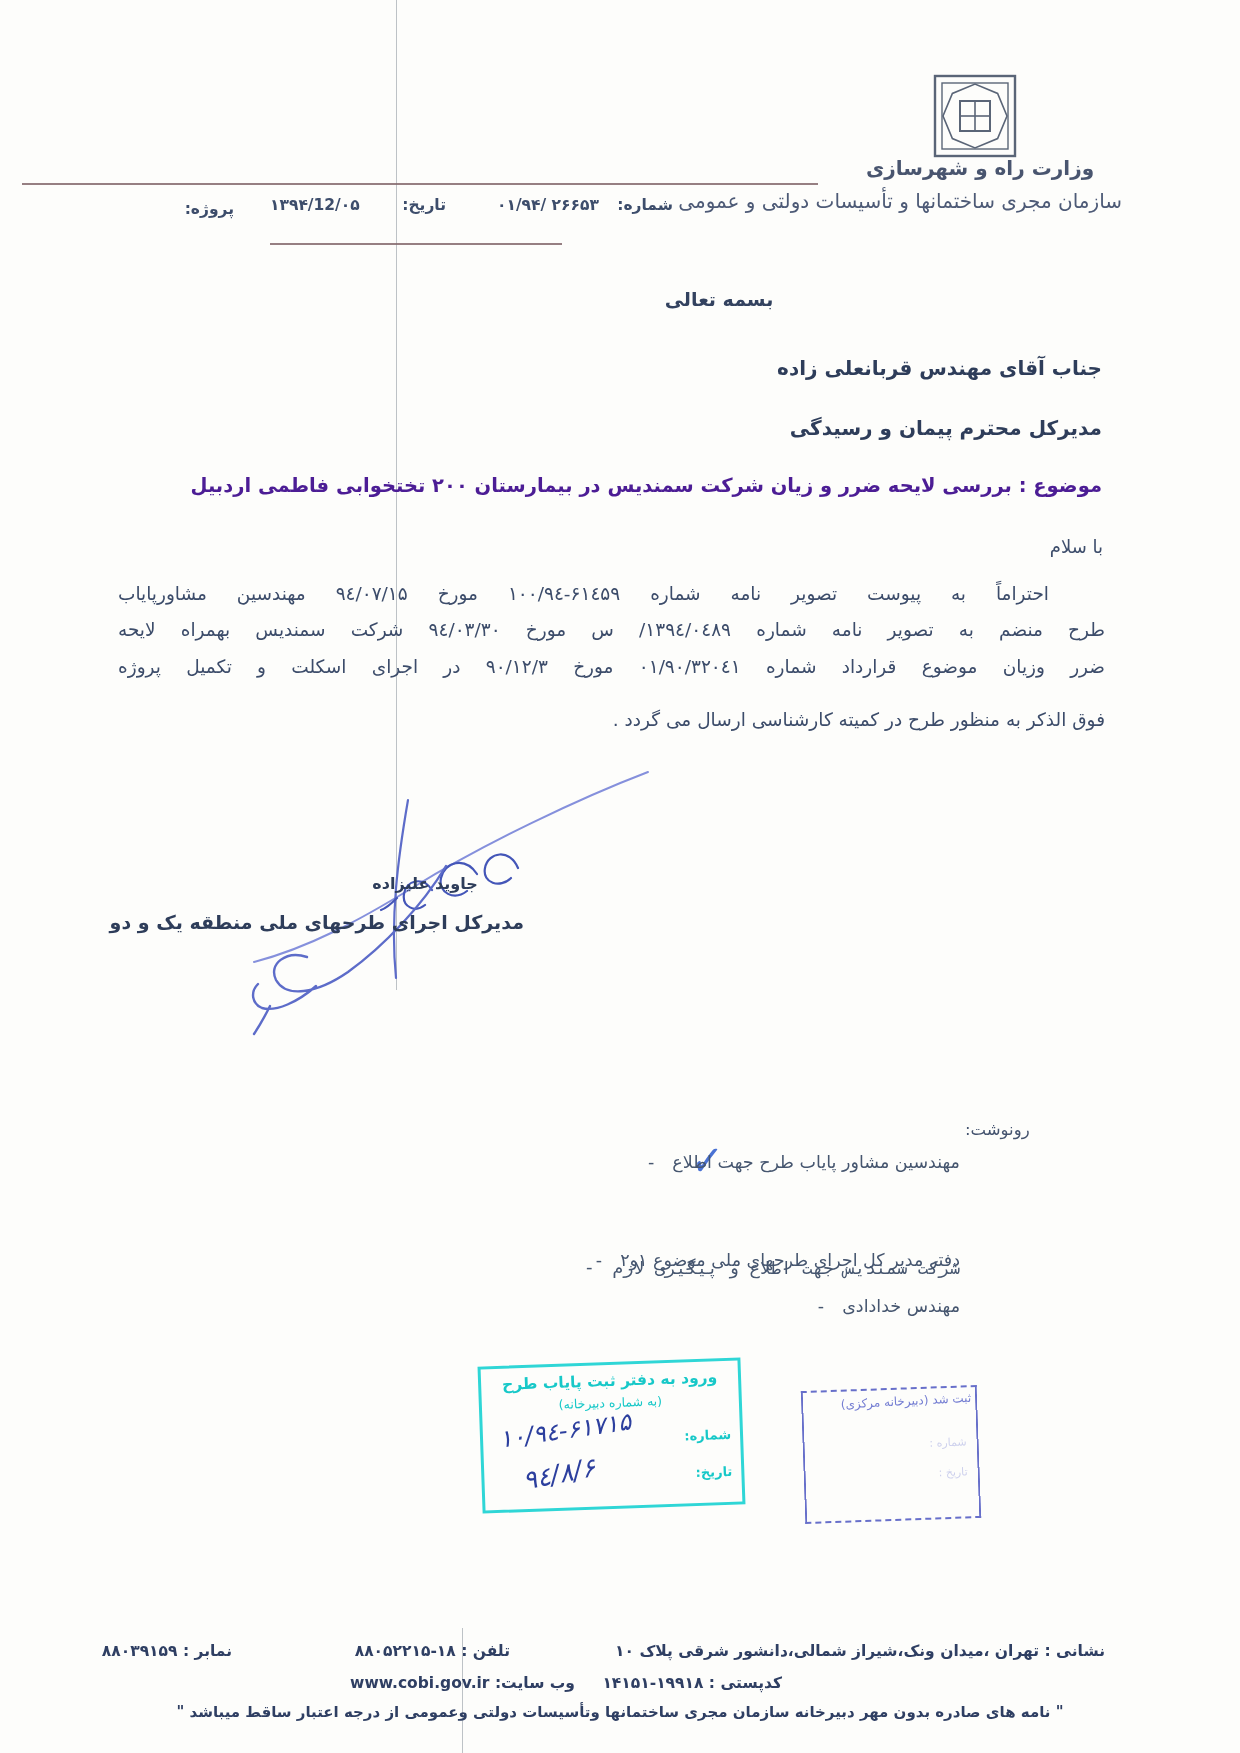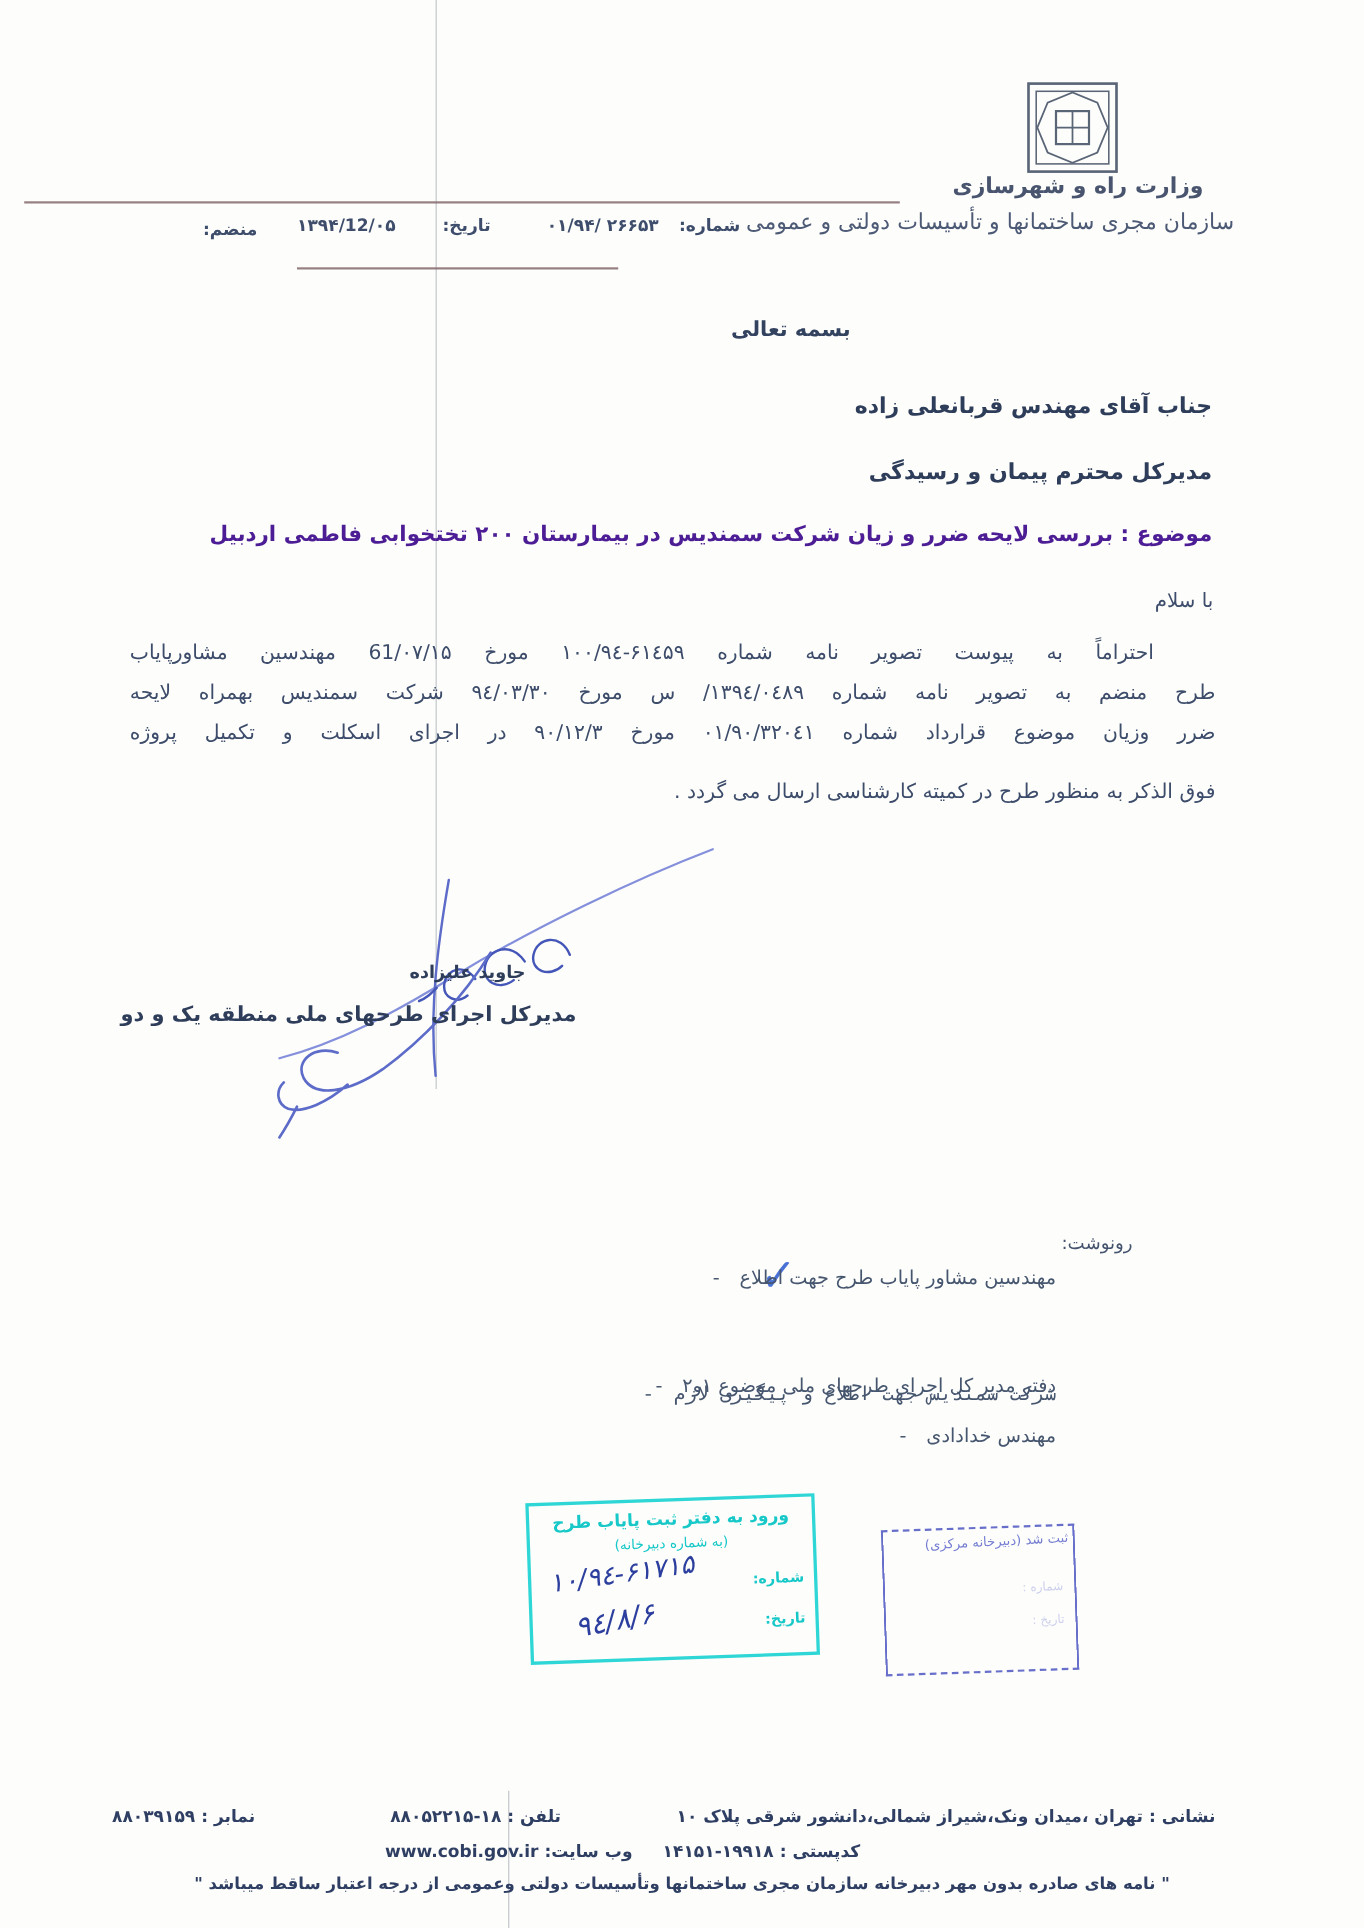--- a/index.html
+++ b/index.html
@@ -68,33 +68,33 @@
 
   <div class="abs hfield" style="left:497px;top:196px;width:176px;">
     <span>شماره:</span>
     <span>۲۶۶۵۳ /۰۱/۹۴</span>
   </div>
   <div class="abs hfield" style="left:270px;top:196px;width:176px;">
     <span>تاریخ:</span>
     <span>۱۳۹۴/12/۰۵</span>
   </div>
   <div class="abs hfield" style="left:172px;top:200px;width:62px;">
-    <span>منضم:</span>
+    <span>پروژه:</span>
   </div>
   <div class="rule" style="left:270px;top:243px;width:292px;height:1.5px;"></div>
 
   <div class="abs besmele" style="left:609px;top:288px;width:220px;">بسمه تعالی</div>
 
   <div class="abs h-line" style="right:138px;top:356px;text-align:right;">جناب آقای مهندس قربانعلی زاده</div>
   <div class="abs h-line" style="right:138px;top:416px;">مدیرکل محترم پیمان و رسیدگی</div>
   <div class="abs subject" style="right:138px;top:474px;">موضوع : بررسی لایحه ضرر و زیان شرکت سمندیس در بیمارستان ۲۰۰ تختخوابی فاطمی اردبیل</div>
 
   <div class="abs salut" style="right:137px;top:536px;">با سلام</div>
 
-  <div class="body-line just" style="top:580px;padding-right:56px;">احتراماً به پیوست تصویر نامه شماره ۶۱٤۵۹-۱۰۰/۹٤ مورخ 61/۰۷/۱۵ مهندسین مشاورپایاب</div>
+  <div class="body-line just" style="top:580px;padding-right:56px;">احتراماً به پیوست تصویر نامه شماره ۶۱٤۵۹-۱۰۰/۹٤ مورخ ۹٤/۰۷/۱۵ مهندسین مشاورپایاب</div>
   <div class="body-line just" style="top:616px;">طرح منضم به تصویر نامه شماره ۱۳۹٤/۰٤۸۹/ س  مورخ ۹٤/۰۳/۳۰ شرکت سمندیس بهمراه لایحه</div>
   <div class="body-line just" style="top:653px;">ضرر وزیان موضوع قرارداد شماره ۰۱/۹۰/۳۲۰٤۱ مورخ ۹۰/۱۲/۳ در اجرای اسکلت و تکمیل  پروژه</div>
   <div class="body-line" style="top:706px;text-align:right;">فوق الذکر به منظور طرح در کمیته کارشناسی ارسال می گردد .</div>
 
   <div class="abs" style="left:150px;top:738px;pointer-events:none;">
     <svg width="700" height="330" viewBox="0 0 700 330" fill="none">
       <path d="M 498,34 C 430,60 335,105 262,150 C 210,182 158,210 104,224" stroke="#8590dc" stroke-width="2" stroke-linecap="round"></path>
       <path d="M 258,62 C 248,120 240,180 246,240" stroke="#5d6cc9" stroke-width="2.2" stroke-linecap="round"></path>
       <path d="M 368,130 c -8,-20 -30,-16 -33,0 c -3,15 15,21 26,10 M 327,136 c -12,-18 -33,-12 -36,4 c -3,15 13,23 26,13 M 282,152 c -9,-14 -26,-10 -28,4 c -2,13 11,19 21,11 M 247,160 c -6,6 -10,10 -16,12" stroke="#4456b8" stroke-width="2.2" stroke-linecap="round"></path>
       <path d="M 296,128 C 272,168 234,208 198,234 C 166,256 136,260 126,242 C 118,226 136,212 157,219 M 166,248 C 148,264 126,274 112,270 C 102,266 100,254 108,246 M 120,268 C 114,280 108,290 104,296" stroke="#5d6cc9" stroke-width="2.4" stroke-linecap="round"></path>

